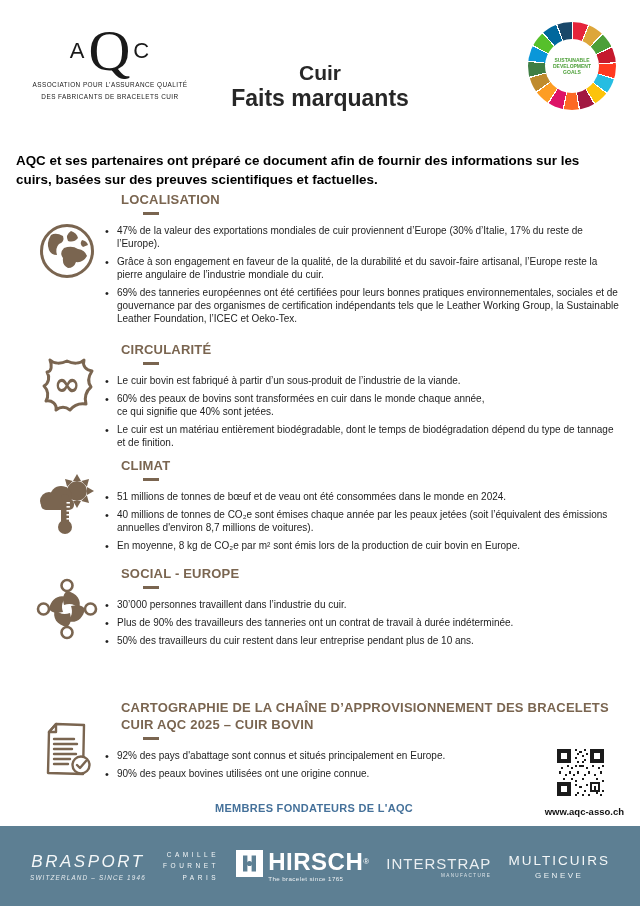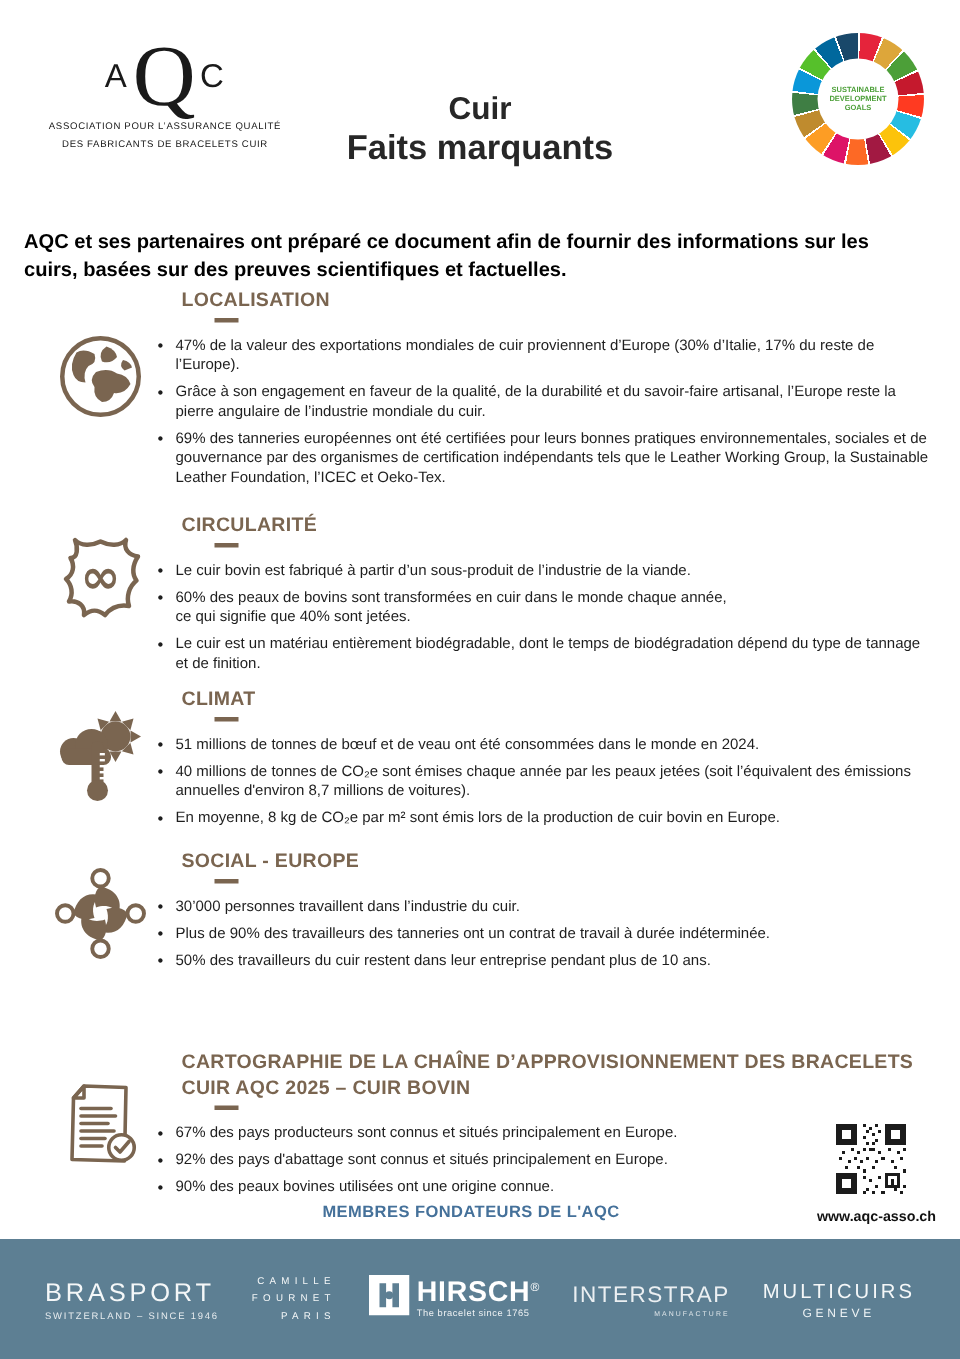--- a/index.html
+++ b/index.html
@@ -35,27 +35,27 @@
   .ic-globe{margin-top:30px;} .ic-hide{margin-top:12px;} .ic-climate{margin-top:14px;}
   .ic-social{margin-top:12px;} .ic-doc{margin-top:20px;}
   
   .qr{position:absolute;right:36px;top:749px;width:47px;height:47px;}
   .website{position:absolute;right:16px;top:806px;font-size:9.5px;font-weight:bold;color:#111;}
   .membres{position:absolute;left:0;right:12px;top:802px;text-align:center;font-size:11px;font-weight:bold;
            color:#45719a;letter-spacing:.3px;}
   
   .footer{position:absolute;left:0;right:0;bottom:0;height:80px;background:#5d7f93;
           display:flex;align-items:center;justify-content:space-between;padding:0 30px;box-sizing:border-box;color:#fff;}
-  .logo-brasport{text-align:left;}
+  .logo-brasport{text-align:center;font-style:italic;}
   .brasport-name{font-size:17px;letter-spacing:2.5px;font-weight:400;color:#f4f7f8;}
   .brasport-tag{font-size:6.3px;letter-spacing:1.2px;color:rgba(255,255,255,.85);margin-top:2px;}
   .logo-cf{text-align:right;font-size:6.5px;letter-spacing:3.5px;line-height:1.7;color:#f4f7f8;}
   .logo-hirsch{display:flex;align-items:center;gap:5px;}
   .hirsch-text{line-height:1;}
-  .hirsch-name{font-size:19px;font-weight:bold;letter-spacing:.5px;}
+  .hirsch-name{font-size:24px;font-weight:bold;letter-spacing:.5px;}
   .hirsch-reg{font-size:8px;vertical-align:super;}
   .hirsch-tag{font-size:6.2px;letter-spacing:.4px;margin-top:2px;color:rgba(255,255,255,.9);}
   .logo-interstrap{text-align:center;}
   .interstrap-name{font-size:15px;font-weight:400;letter-spacing:1px;color:rgba(255,255,255,.88);}
   .interstrap-tag{font-size:4.6px;letter-spacing:1.4px;color:rgba(255,255,255,.8);text-align:right;margin-top:1px;}
   .logo-multicuirs{text-align:center;}
   .multicuirs-name{font-size:13.5px;letter-spacing:2px;color:#f4f7f8;}
   .multicuirs-city{font-size:8px;letter-spacing:2.5px;margin-top:3px;color:#eef3f5;}
 </style>
 </head>
@@ -211,21 +211,20 @@
             <path d="M14,39 L30,39"></path>
             <path d="M14,44 L28,44"></path>
         <circle cx="41" cy="45" r="8.5" fill="#ffffff"></circle>
         <path d="M37,45 L40,48 L46,41"></path>
       </svg></span>
     </div>
     <div class="sec-body">
       <div class="sec-title">CARTOGRAPHIE DE LA CHAÎNE D’APPROVISIONNEMENT DES BRACELETS CUIR AQC 2025 – CUIR BOVIN</div>
       <div class="sec-dash"></div>
       <ul class="bullets">
-        <li><span class="dot"></span><span class="btxt">67% des pays producteurs sont connus et situés principalement en Europe.</span></li>
         <li><span class="dot"></span><span class="btxt">92% des pays d'abattage sont connus et situés principalement en Europe.</span></li>
         <li><span class="dot"></span><span class="btxt">90% des peaux bovines utilisées ont une origine connue.</span></li>
       </ul>
     </div>
   </div>
 
   <span class="qr">
     <svg width="47" height="47" viewBox="0 0 23 23" fill="#1b1b1b" shape-rendering="crispEdges">
       <path d="M0,0h7v7h-7z M2,2h3v3h-3z" fill-rule="evenodd"></path>
       <path d="M16,0h7v7h-7z M18,2h3v3h-3z" fill-rule="evenodd"></path>

